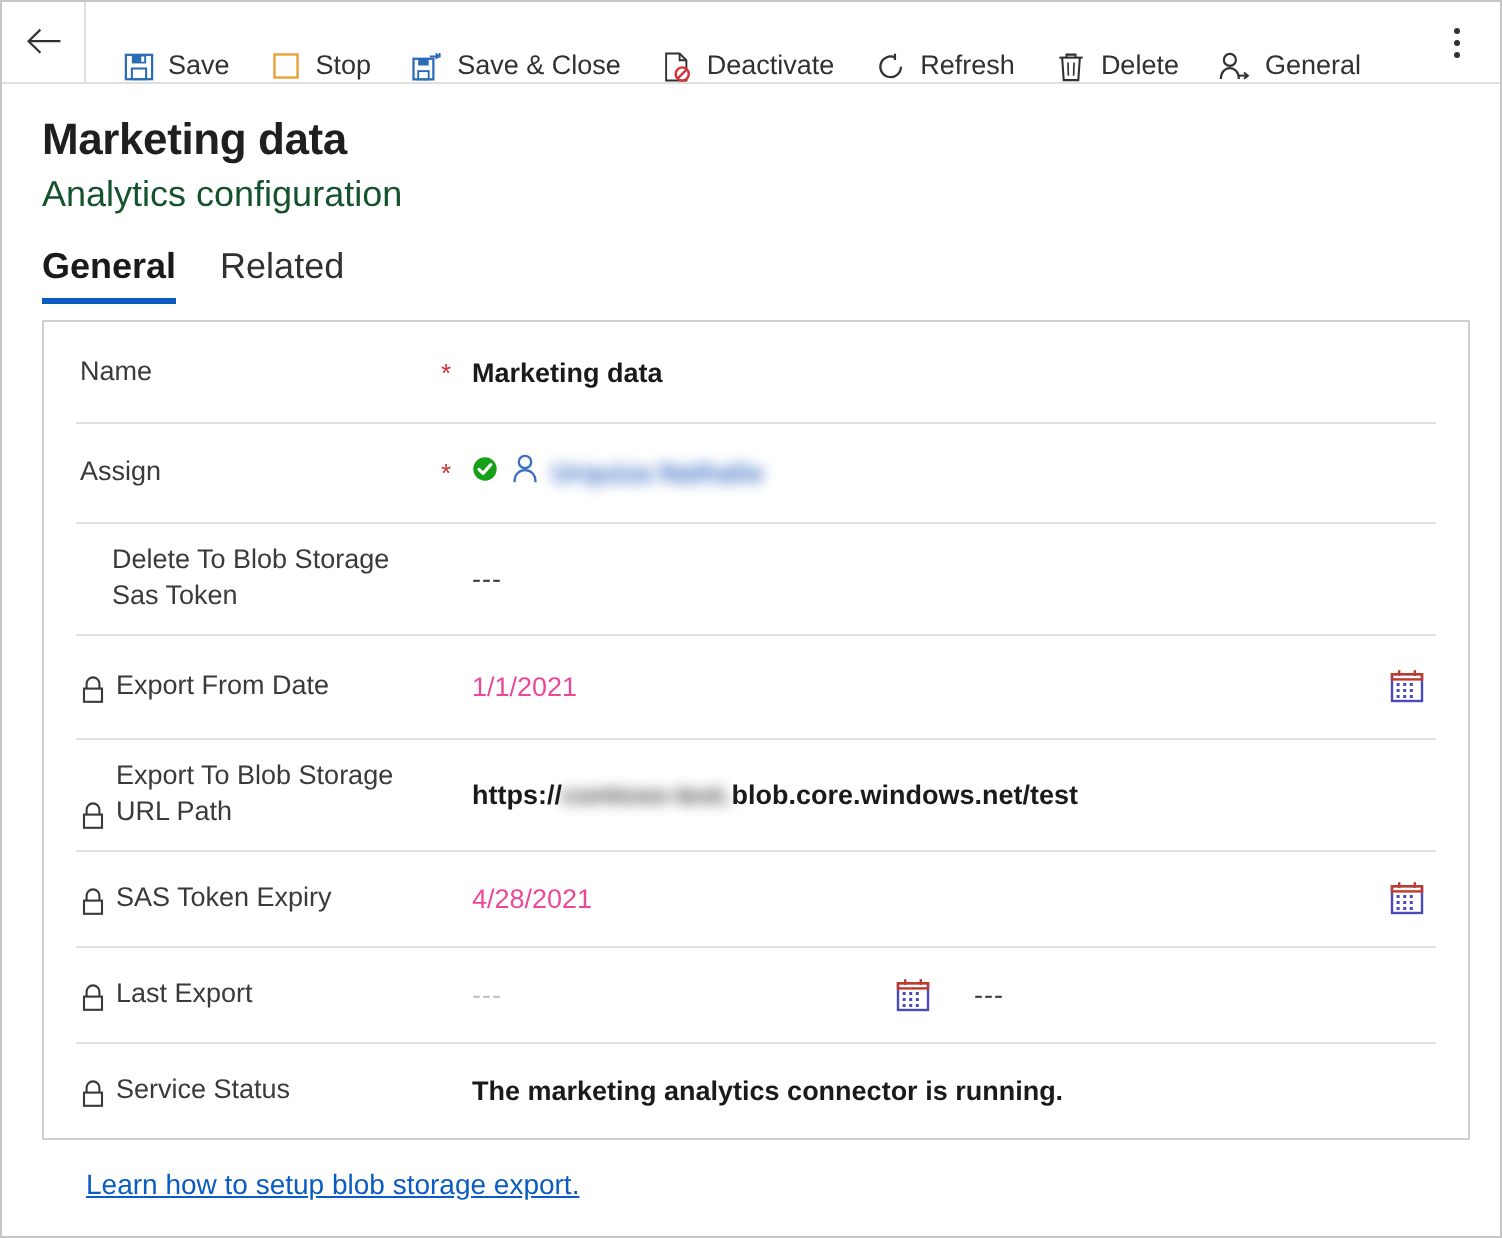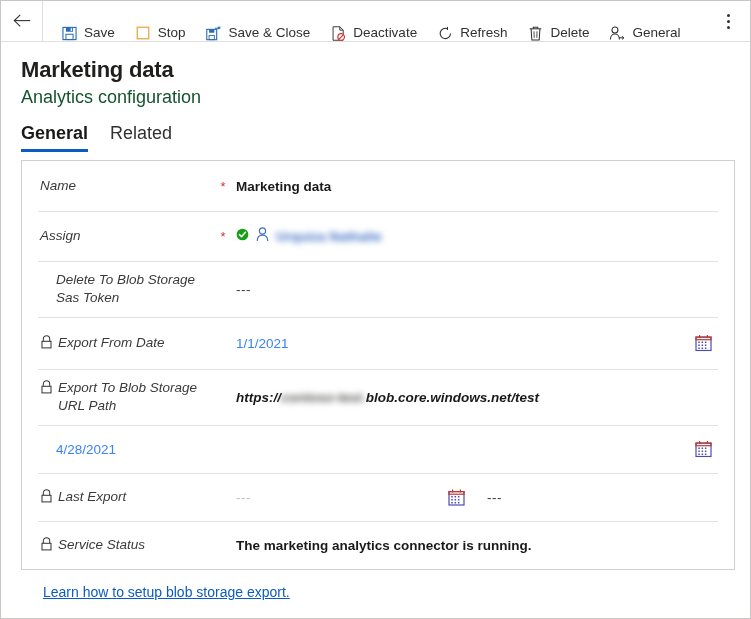--- a/index.html
+++ b/index.html
@@ -161,28 +161,27 @@
     left: 16px;
     right: 16px;
     top: 0;
     height: 1px;
     background: #e4e2e0;
   }
   .row-label {
     width: 180px;
     flex: 0 0 180px;
     display: flex;
-    align-items: flex-start;
+    align-items: flex-end;
     gap: 5px;
     font-size: 13.5px;
     color: #3b3a39;
     line-height: 1.35;
     padding-left: 2px;
     box-sizing: border-box;
-    font-style: italic;
   }
   .row-label.indented { padding-left: 18px; }
   .lock-ico {
     flex: 0 0 13px;
     width: 13px;
     height: 14px;
     margin-top: 1px;
   }
   .req-star {
     flex: 0 0 10px;
@@ -201,21 +200,21 @@
     color: #201f1e;
     padding-left: 8px;
     min-width: 0;
   }
   .val-strong {
     font-weight: bold;
     color: #1b1a19;
     font-size: 13.5px;
   }
   .val-plain {
-    color: #3b82f6;
+    color: #ec4899;
     font-size: 13.5px;
   }
   .val-dashes {
     color: #3b3a39;
     font-size: 13.5px;
     letter-spacing: 0.5px;
   }
   .val-dashes.faded { color: #c3c1bf; }
   .cal-right {
     position: absolute;
@@ -238,21 +237,20 @@
     font-weight: bold;
     font-size: 13.5px;
     user-select: none;
   }
   .url-line {
     display: flex;
     align-items: flex-end;
     font-weight: bold;
     font-size: 13.5px;
     color: #1b1a19;
-    font-style: italic;
   }
   .owner-wrap {
     display: flex;
     align-items: center;
     gap: 6px;
   }
 
   
   .footer-link {
     position: absolute;
@@ -477,20 +475,29 @@
       <div class="row-value">
         <span class="url-line">
           <span>https://</span>
           <span class="blur-host">contoso-test.</span>
           <span>blob.core.windows.net/test</span>
         </span>
       </div>
     </div>
 
     <div class="row" style="height:48px;">
+      <div class="row-label">
+        <span class="lock-ico">
+          <svg width="13" height="14" viewBox="0 0 13 14">
+            <path d="M3.3 6.3 V3.9 A3.2 3.2 0 0 1 9.7 3.9 V6.3" fill="none" stroke="#3b3a39" stroke-width="1.05"></path>
+            <rect x="2" y="6.3" width="9" height="6.6" fill="none" stroke="#3b3a39" stroke-width="1.05"></rect>
+          </svg>
+        </span>
+        <span>SAS Token Expiry</span>
+      </div>
       <span class="req-star"></span>
       <div class="row-value">
         <span class="val-plain">4/28/2021</span>
       </div>
       <span class="cal-right">
         <svg width="17" height="17" viewBox="0 0 17 17">
           <rect x="1" y="2.6" width="15" height="13.4" fill="#ffffff" stroke="#4a4ab8" stroke-width="1.2"></rect>
           <rect x="1" y="2.6" width="15" height="2.6" fill="none" stroke="#c0392b" stroke-width="1.2"></rect>
           <line x1="4.6" y1="0.6" x2="4.6" y2="3.4" stroke="#c0392b" stroke-width="1.2"></line>
           <line x1="12.4" y1="0.6" x2="12.4" y2="3.4" stroke="#c0392b" stroke-width="1.2"></line>

